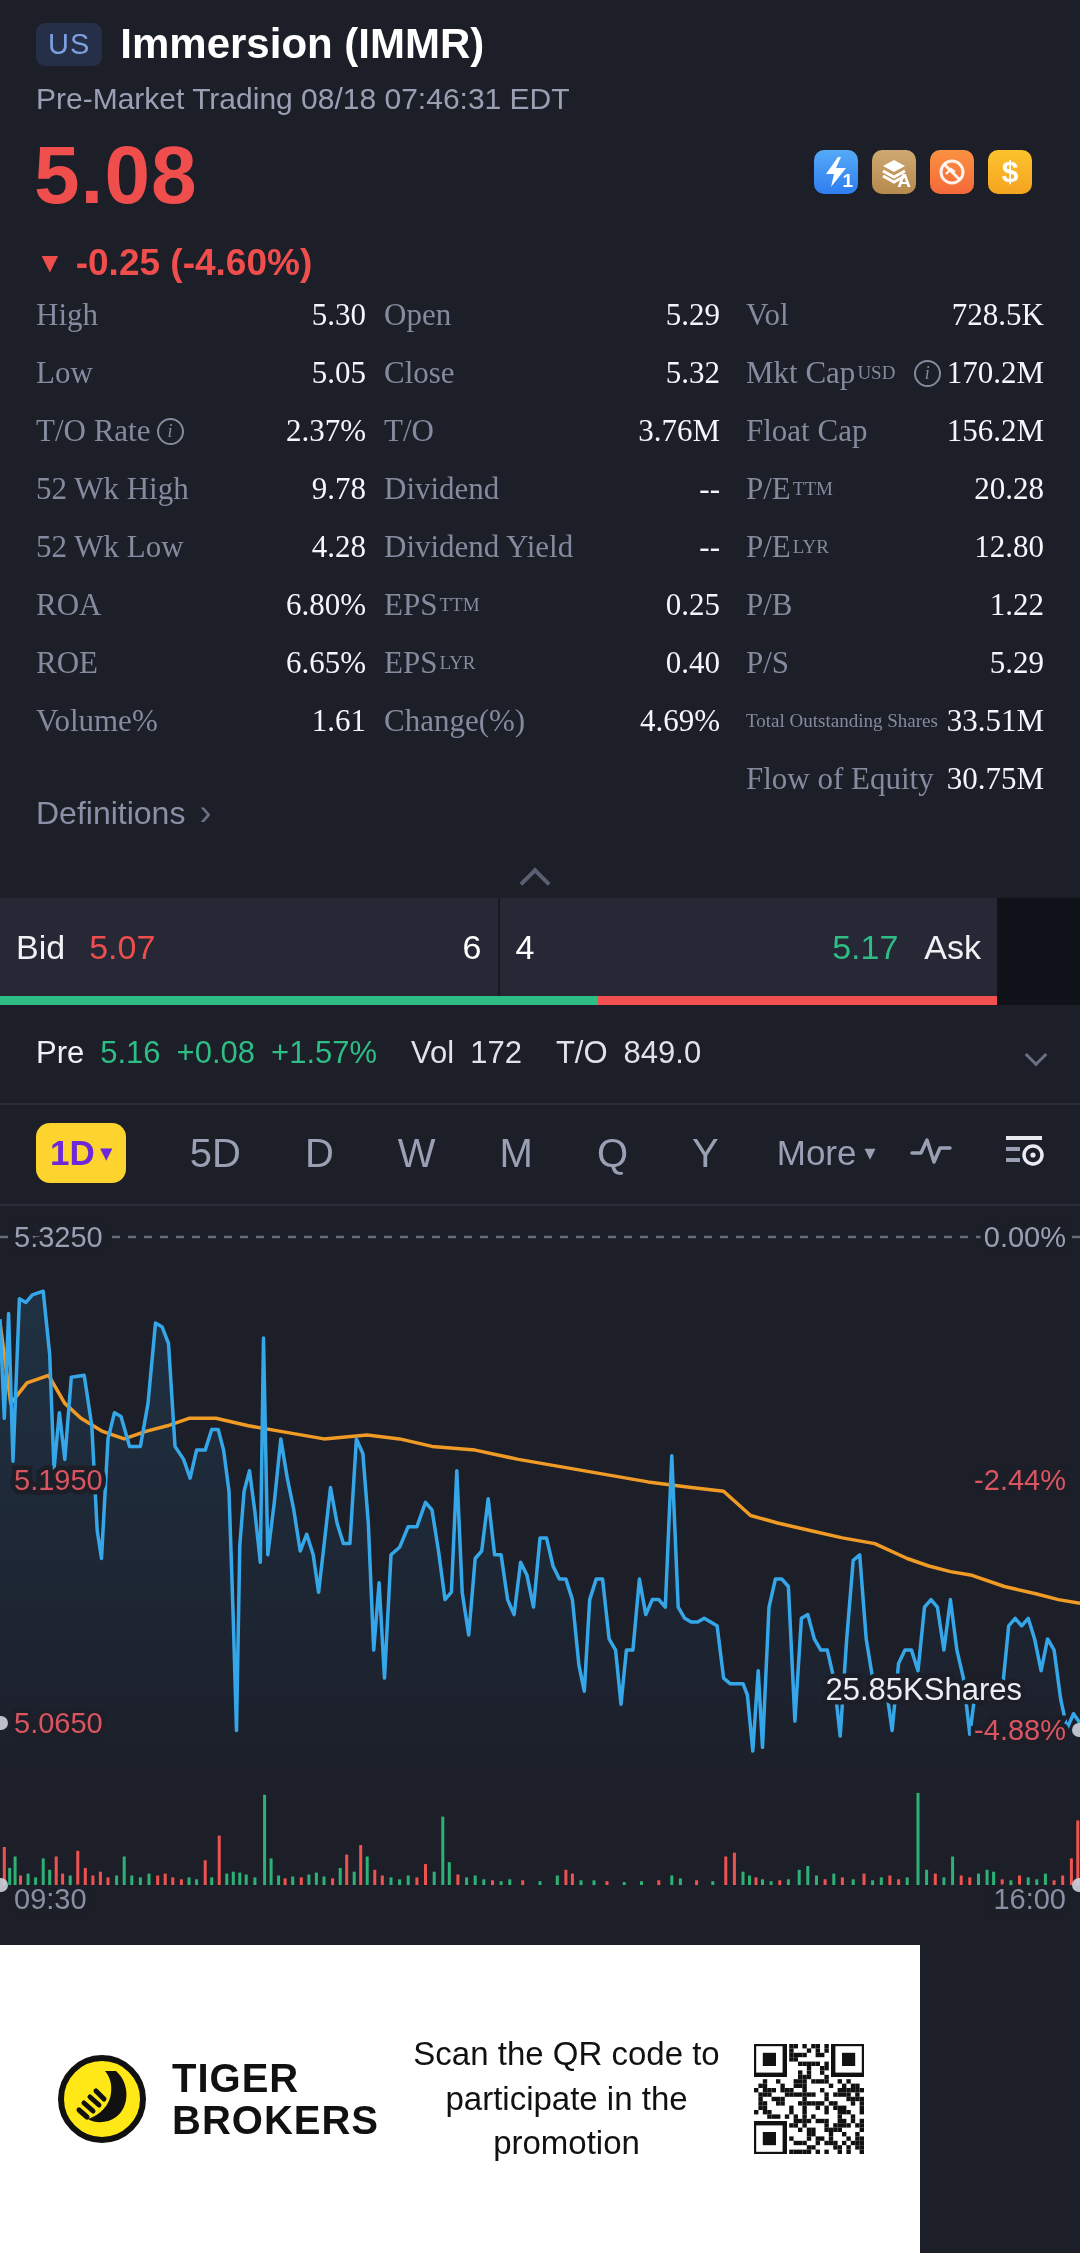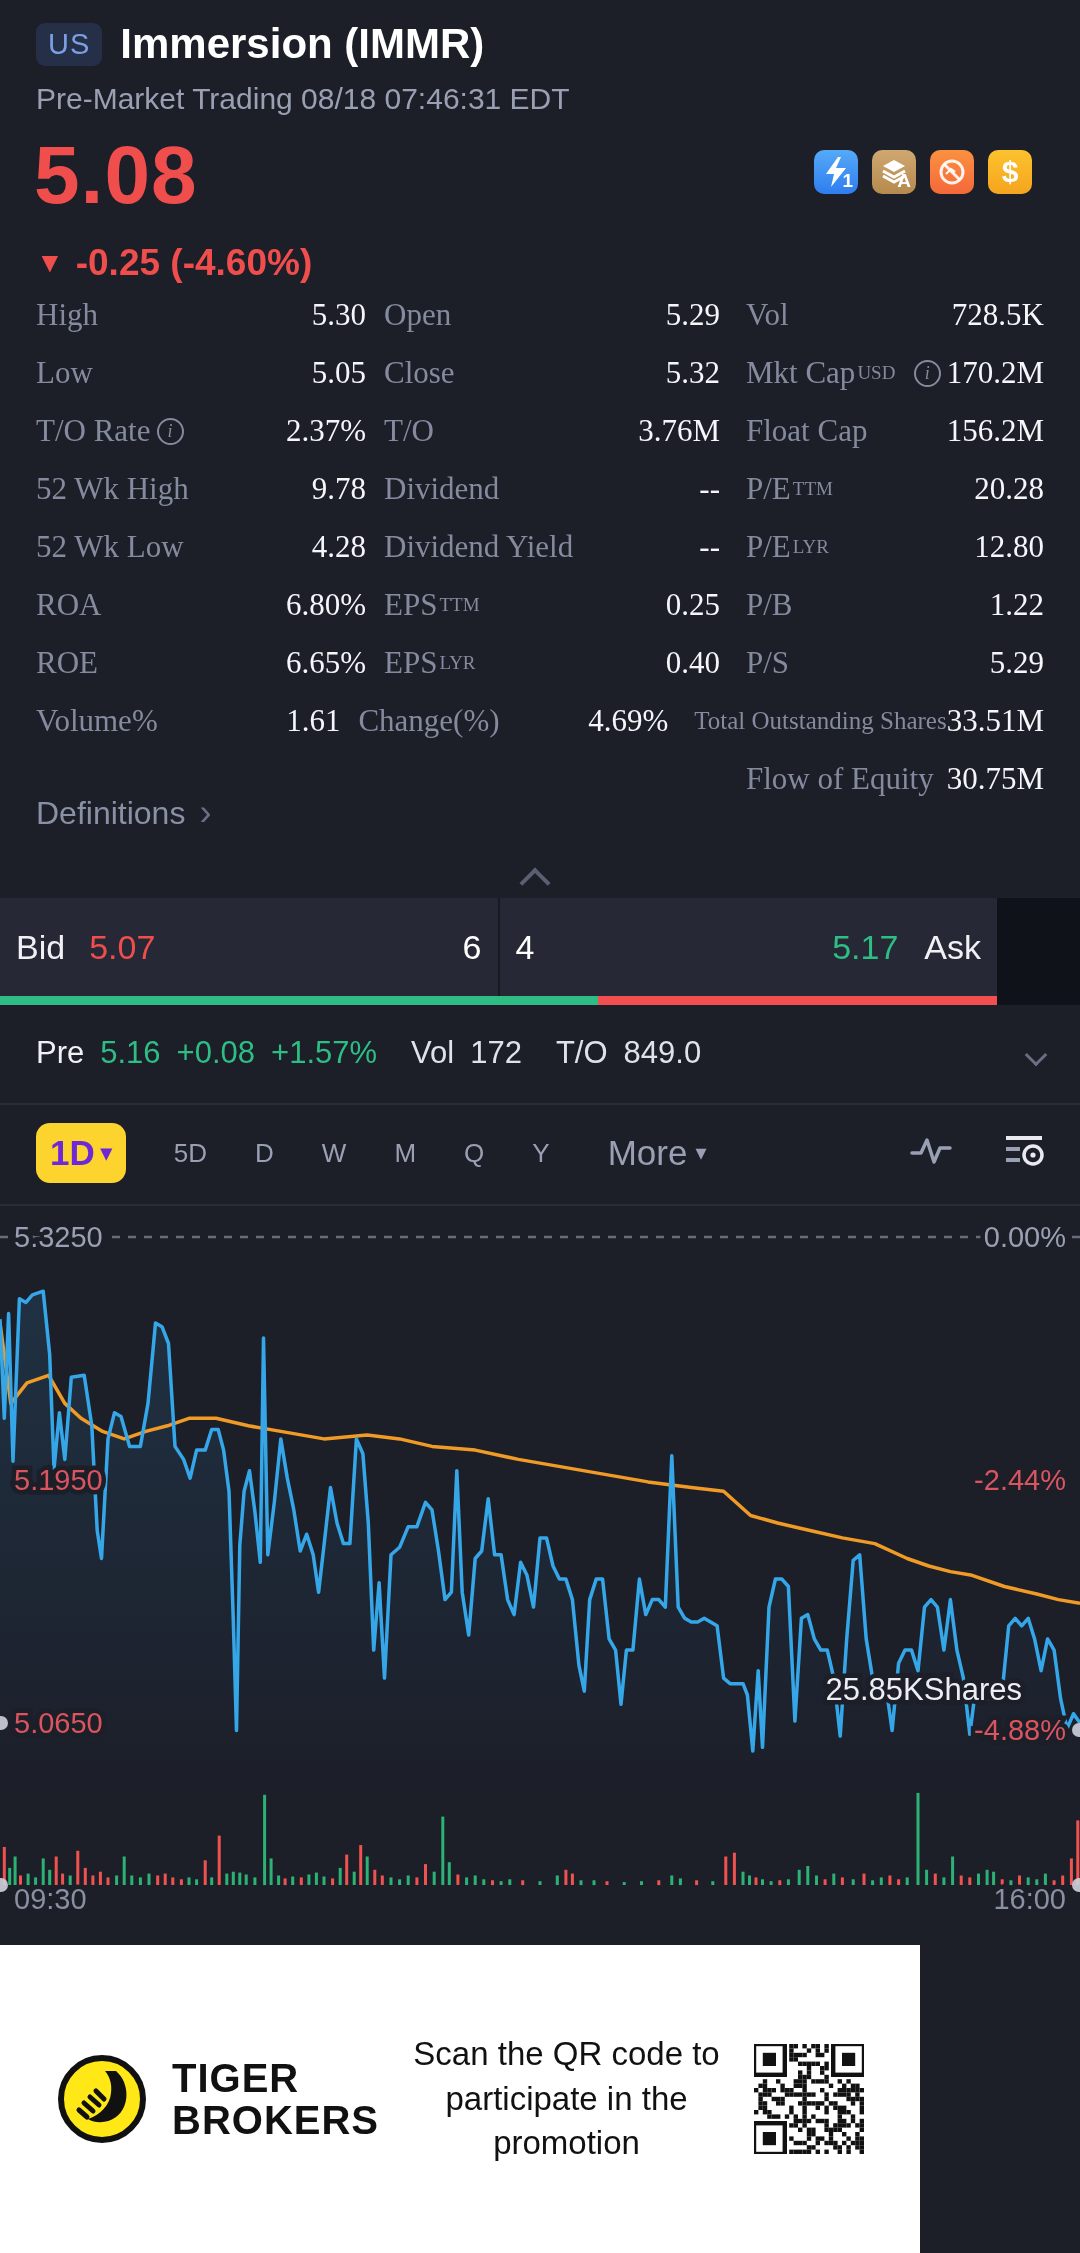--- a/index.html
+++ b/index.html
@@ -19,21 +19,21 @@
   .badge.b1{background:linear-gradient(180deg,#55aaf7,#2f7df0);}
   .badge.b2{background:linear-gradient(180deg,#cfa771,#b58a4e);}
   .badge.b3{background:linear-gradient(180deg,#fb9140,#f4683a);}
   .badge.b4{background:linear-gradient(180deg,#fcc32d,#f5a41f);}
   .badge .sub{position:absolute;right:5px;bottom:2px;font-size:19px;}
   
   .stats{position:absolute;left:36px;right:36px;top:286px;}
   .srow{display:flex;height:58px;align-items:center;font-family:Liberation Serif, serif;}
   .cell{display:flex;align-items:center;}
   .cell .lab{color:#858b9e;font-size:31px;white-space:nowrap;}
-  .cell .lab.small{font-size:25px;}
+  .cell .lab.small{font-size:19px;}
   .cell .val{color:#f5f6fa;font-size:31px;margin-left:auto;white-space:nowrap;display:flex;align-items:center;}
   .c1{width:330px;}
   .c2{width:336px;margin-left:18px;}
   .c3{flex:1;margin-left:26px;}
   sup{font-size:19px;color:#858b9e;margin-left:2px;}
   .info{display:inline-flex;align-items:center;justify-content:center;width:27px;height:27px;border:2px solid #858b9e;border-radius:50%;color:#858b9e;font-size:18px;font-style:italic;margin:0 6px;flex:none;}
   .defs{position:absolute;left:36px;top:792px;font-size:32px;color:#8a90a5;display:flex;align-items:center;gap:14px;}
   .defs .arr{font-size:36px;color:#6a7084;}
   
   .chev{display:inline-block;width:22px;height:22px;border-left:4px solid #5a5f72;border-top:4px solid #5a5f72;}
@@ -60,21 +60,21 @@
   .pre-lab{color:#f0f1f5;}
   .pre-green{color:#2ebd85;}
   .pre-dim{color:#dfe2ea;}
   .pre-chev{margin-left:auto;}
   .pre-chev .chev{width:16px;height:16px;border-width:3px;border-color:#6a7084;}
   .sep{position:absolute;left:0;right:0;height:2px;background:#2a2c38;}
   
   .tabs{position:absolute;left:36px;right:36px;top:1116px;height:74px;display:flex;align-items:center;}
   .tab-active{background:#fdd32e;color:#6d28d9;font-size:35px;font-weight:bold;border-radius:14px;padding:10px 14px;display:flex;align-items:center;gap:6px;}
   .tab-active .tri{font-size:22px;}
-  .tab{color:#9aa0b4;font-size:26px;margin-left:48px;}
+  .tab{color:#9aa0b4;font-size:40px;margin-left:64px;}
   .tab-more{color:#9aa0b4;font-size:35px;margin-left:58px;display:flex;align-items:center;gap:8px;}
   .tab-more .tri{font-size:22px;}
   .tab-icons{margin-left:auto;display:flex;align-items:center;gap:52px;}
   
   .chart{position:absolute;left:0;top:1206px;width:1080px;height:727px;}
   
   .footer{position:absolute;left:0;top:1945px;width:920px;height:308px;background:#ffffff;color:#111;padding-left:29px;}
   .f-wrap{position:absolute;left:56px;right:56px;top:0;height:100%;display:flex;align-items:center;}
   .logo{display:flex;align-items:center;gap:24px;}
   .brand{font-weight:bold;font-size:40px;line-height:1.05;letter-spacing:1px;color:#111;}

